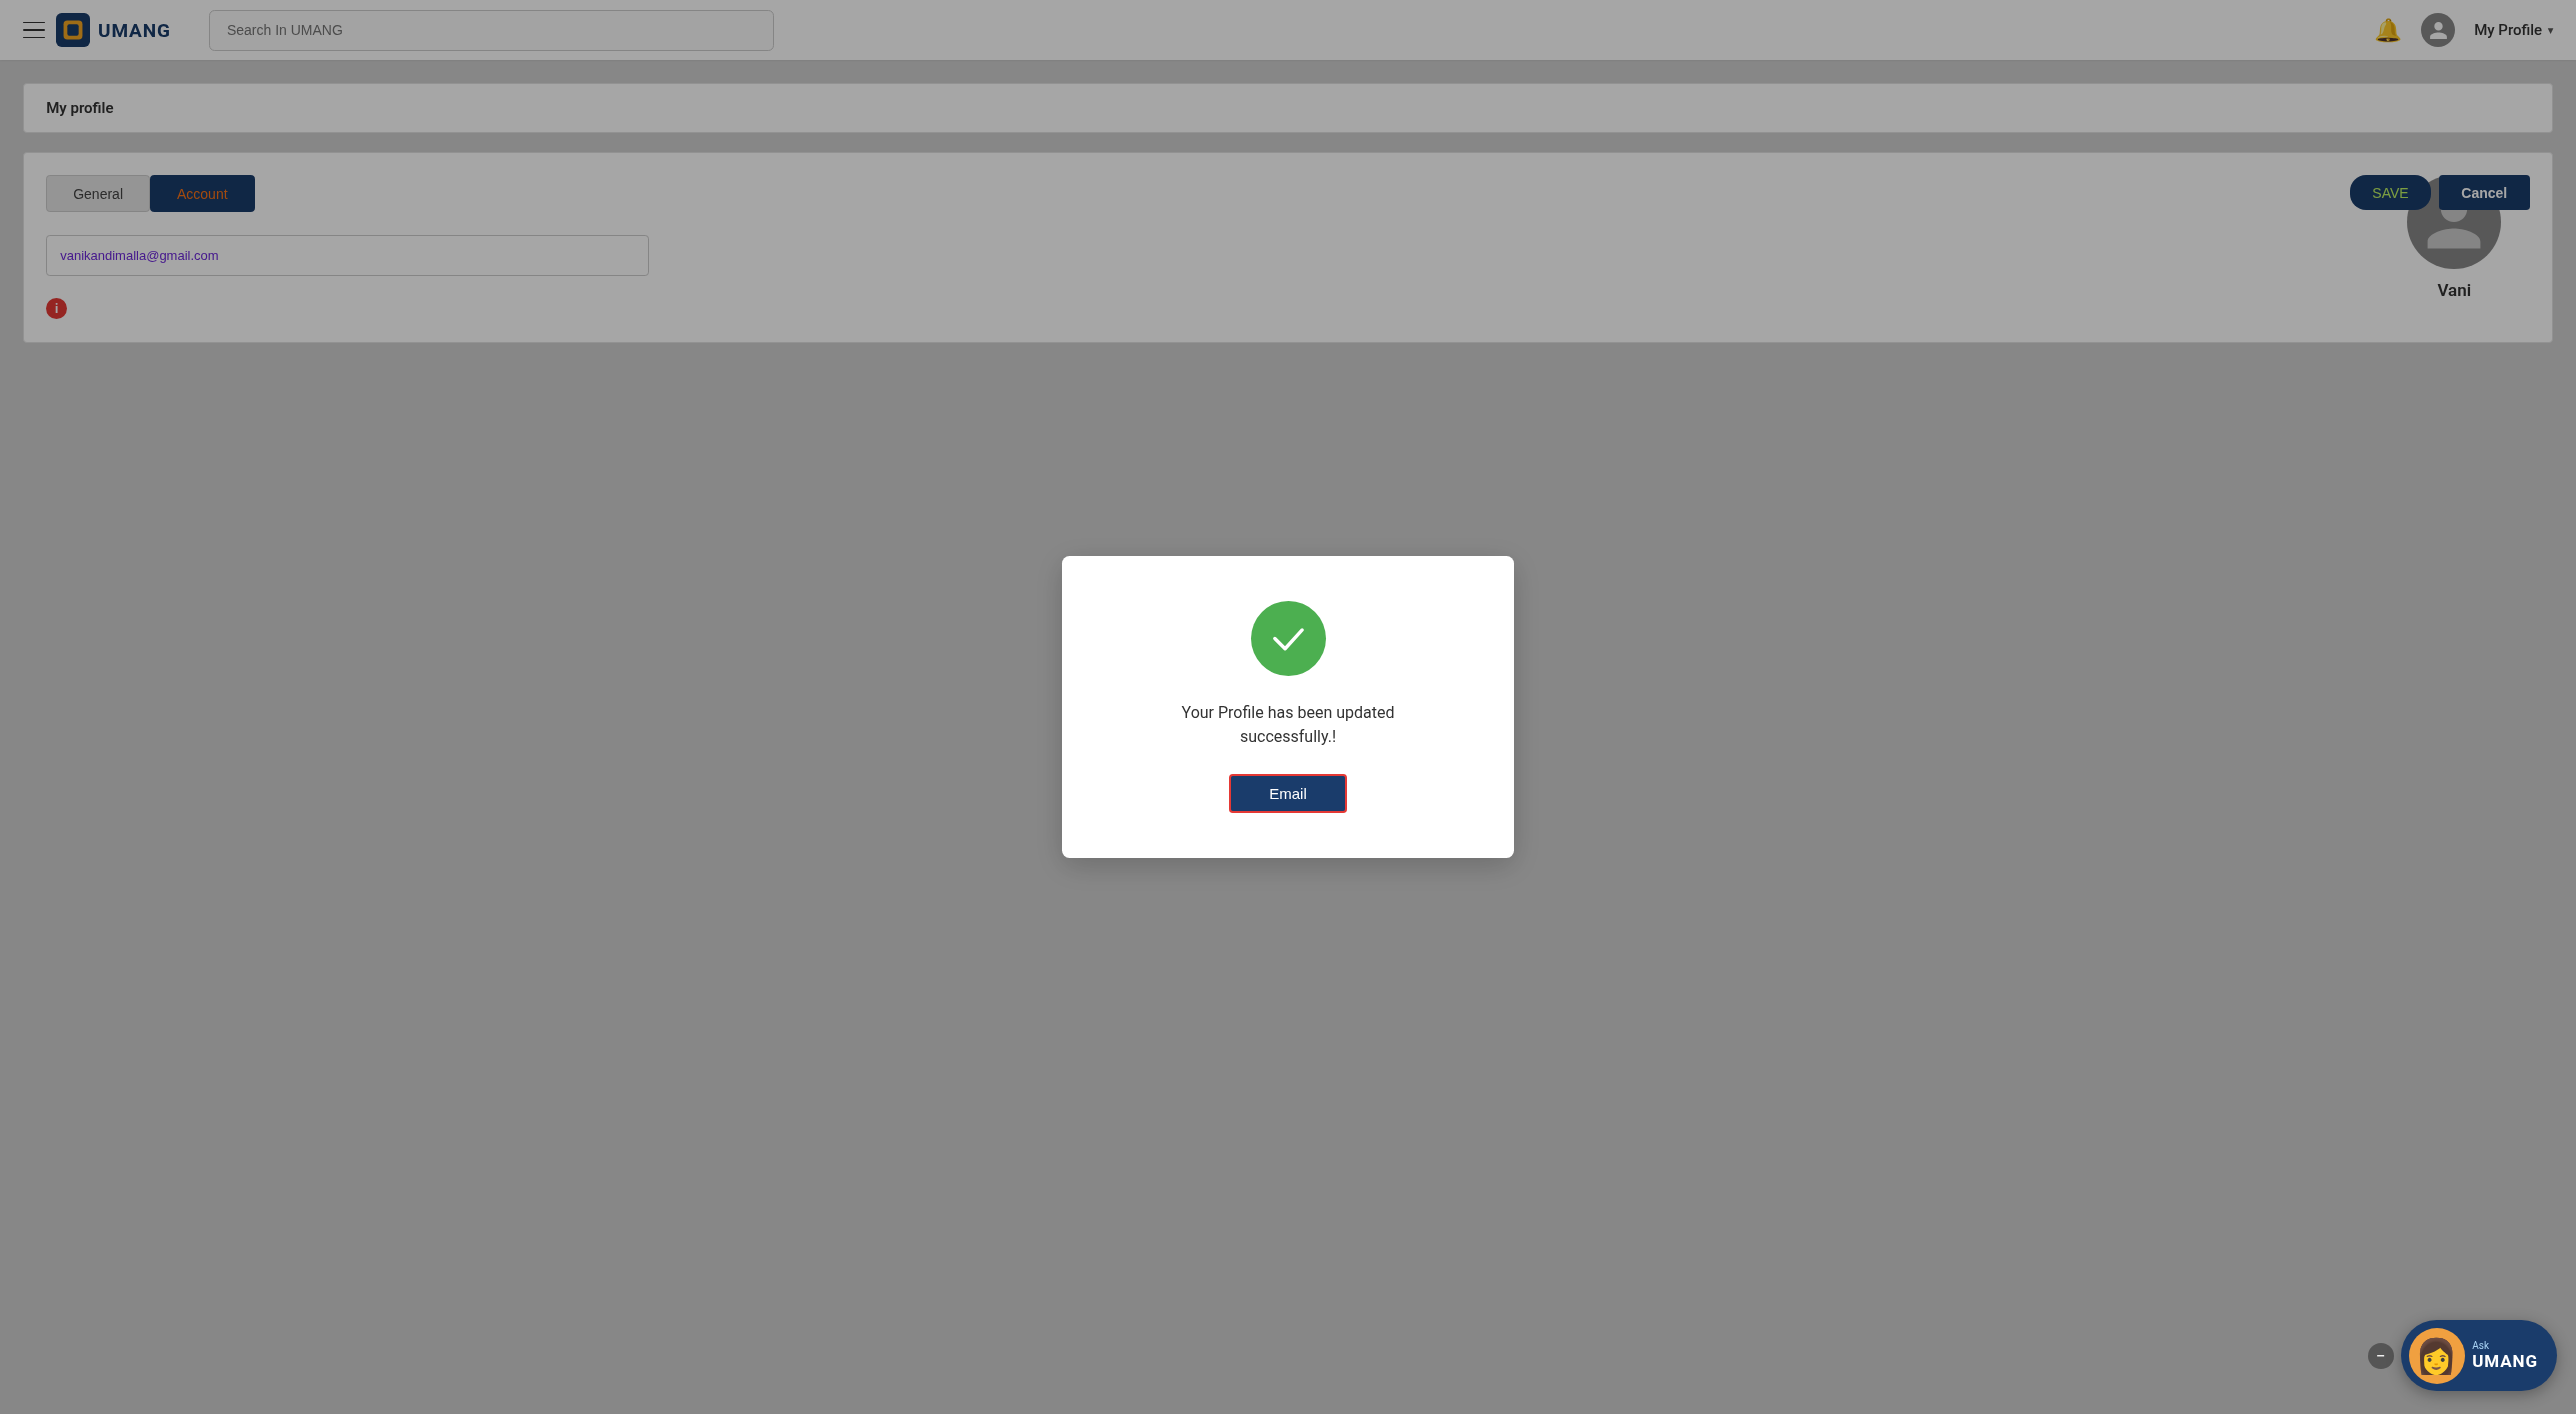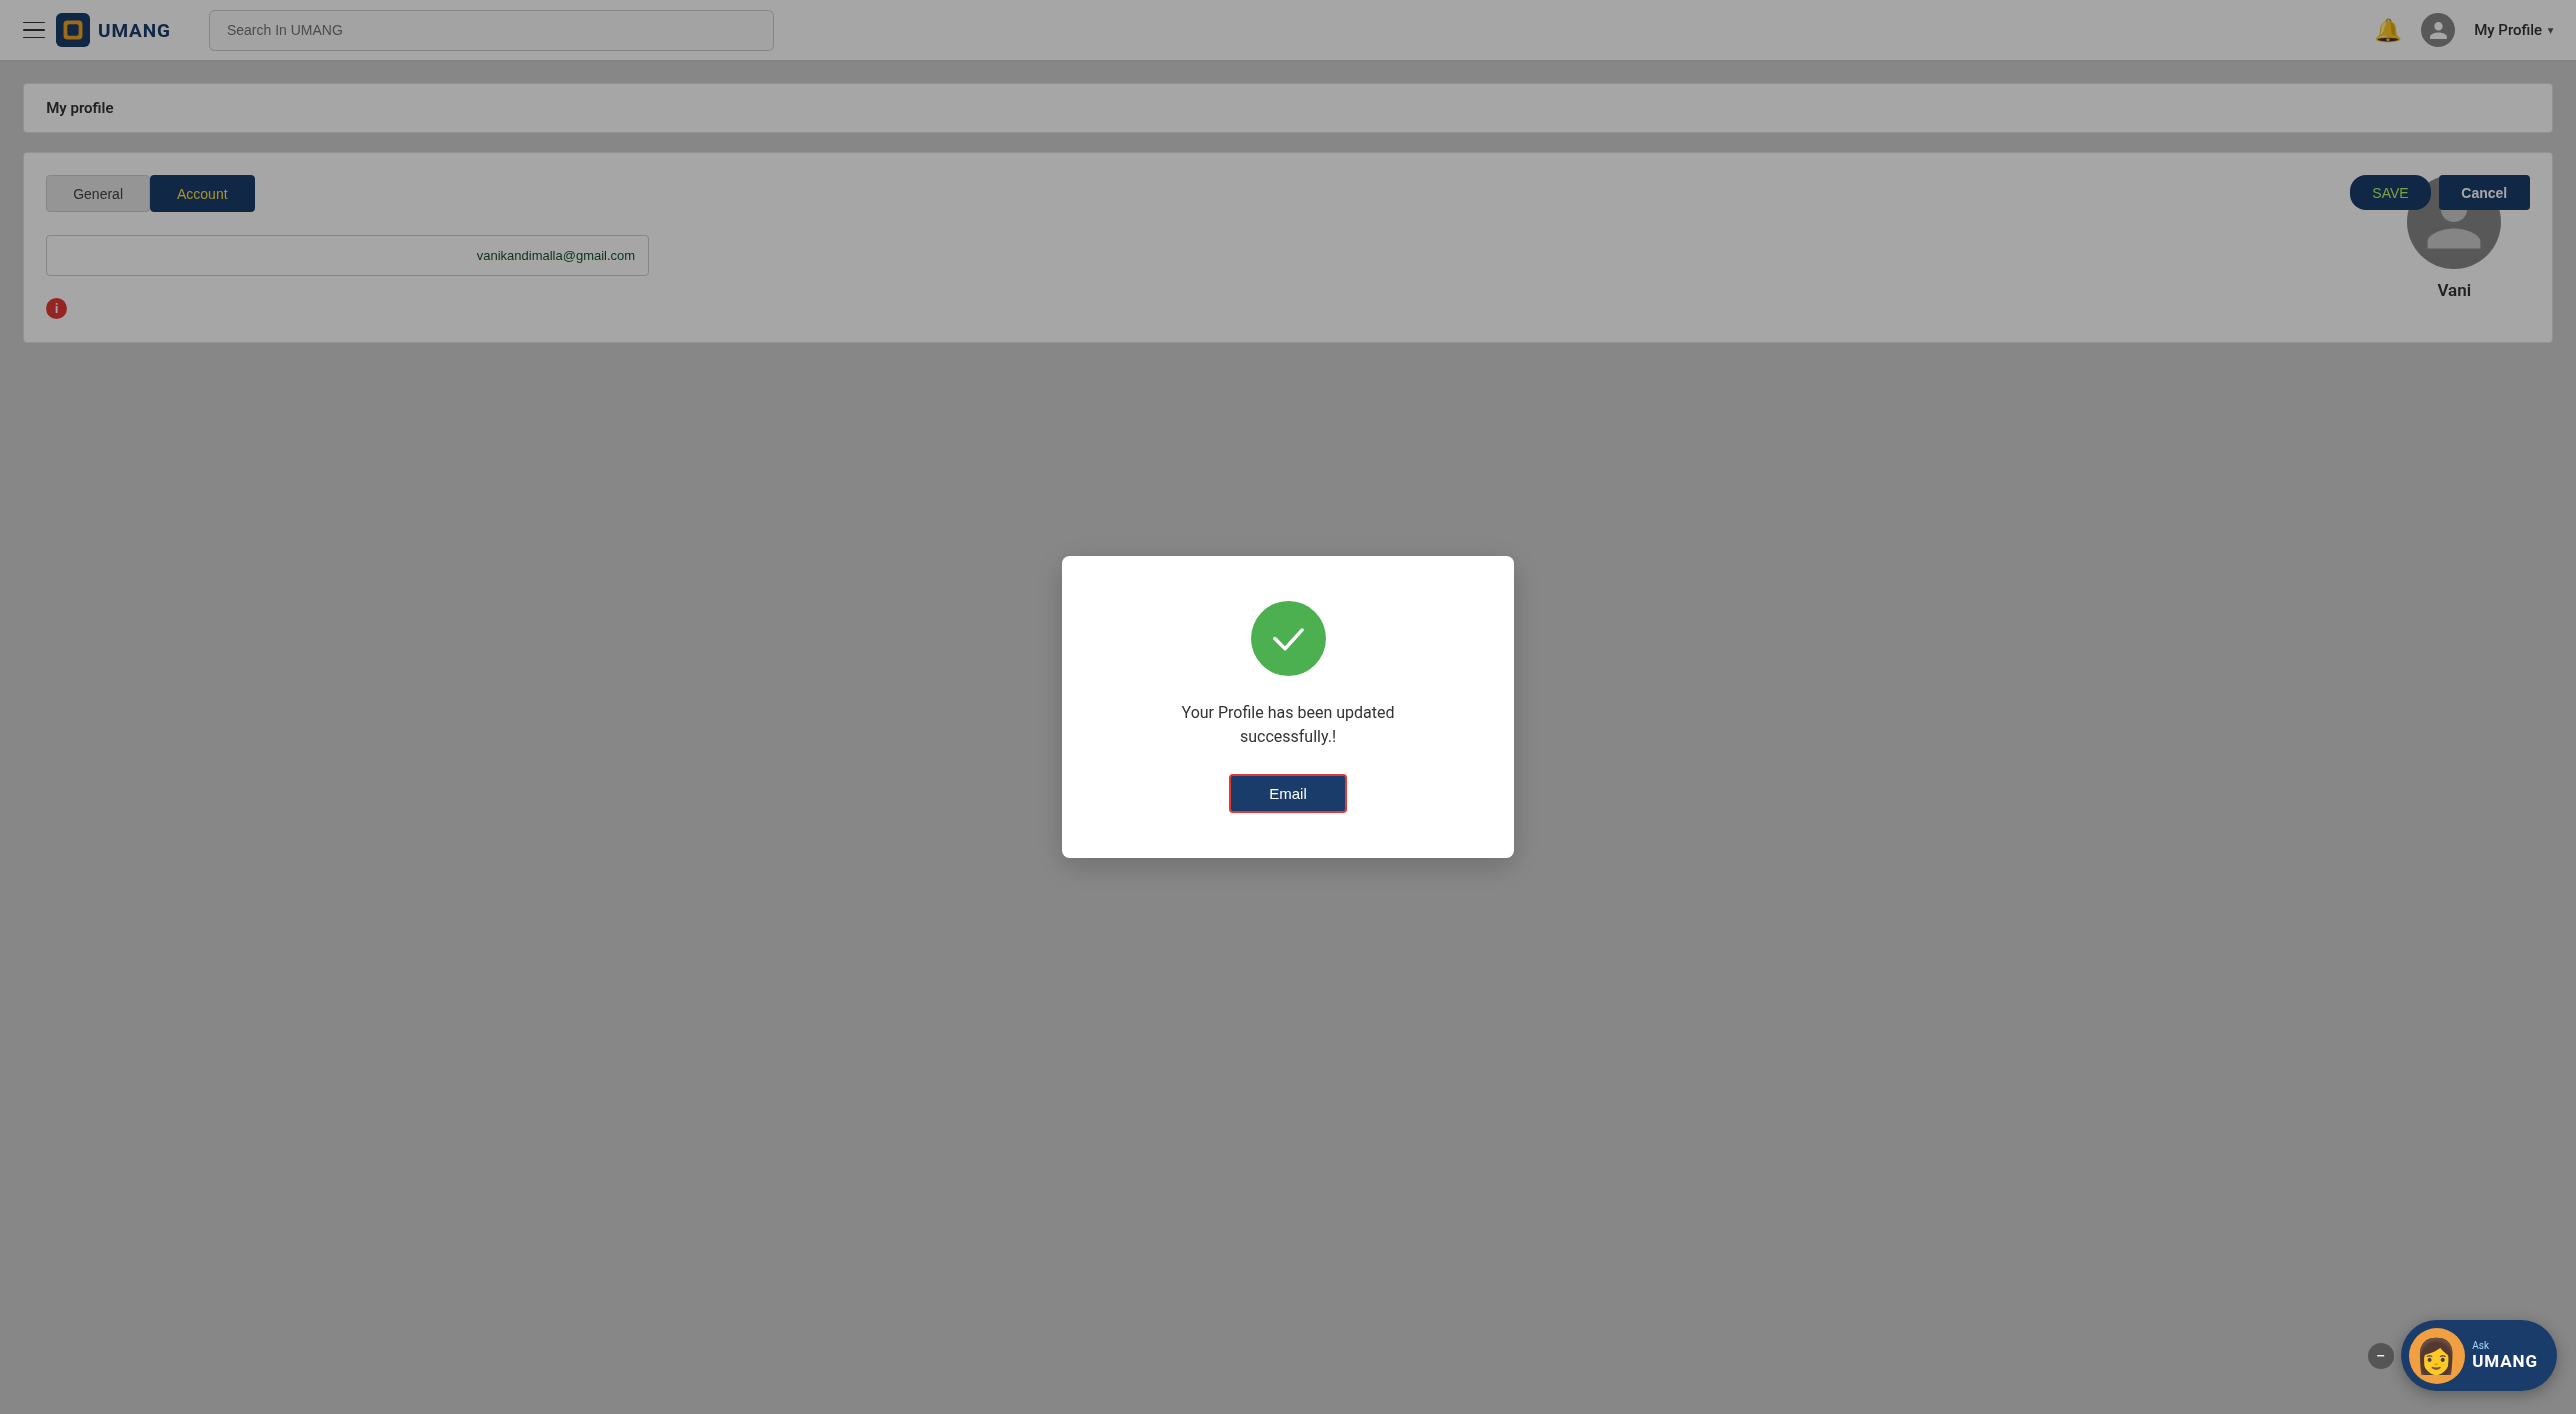--- a/index.html
+++ b/index.html
@@ -154,21 +154,21 @@
       cursor: pointer;
       font-weight: 500;
     }
     .tab-btn.inactive {
       background: #e5e5e5;
       color: #444;
       border-color: #ccc;
     }
     .tab-btn.active {
       background: #1a3c6b;
-      color: #fde047;
+      color: #f97316;
       border-color: #1a3c6b;
     }
     .action-buttons {
       position: absolute;
       top: 22.6px;
       right: 22.6px;
       display: flex;
       gap: 7.5px;
     }
     .save-btn {
@@ -202,24 +202,23 @@
       font-weight: 500;
     }
     .form-input {
       width: 100%;
       max-width: 603px;
       height: 41px;
       border: 0.9px solid #ccc;
       border-radius: 3.8px;
       padding: 0 13px;
       font-size: 13px;
-      color: #14532d;
+      color: #6d28d9;
       outline: none;
       background: #fff;
-      text-align: right;
     }
     .info-icon {
       width: 21px;
       height: 21px;
       background: #e53935;
       border-radius: 50%;
       display: inline-flex;
       align-items: center;
       justify-content: center;
       color: white;

